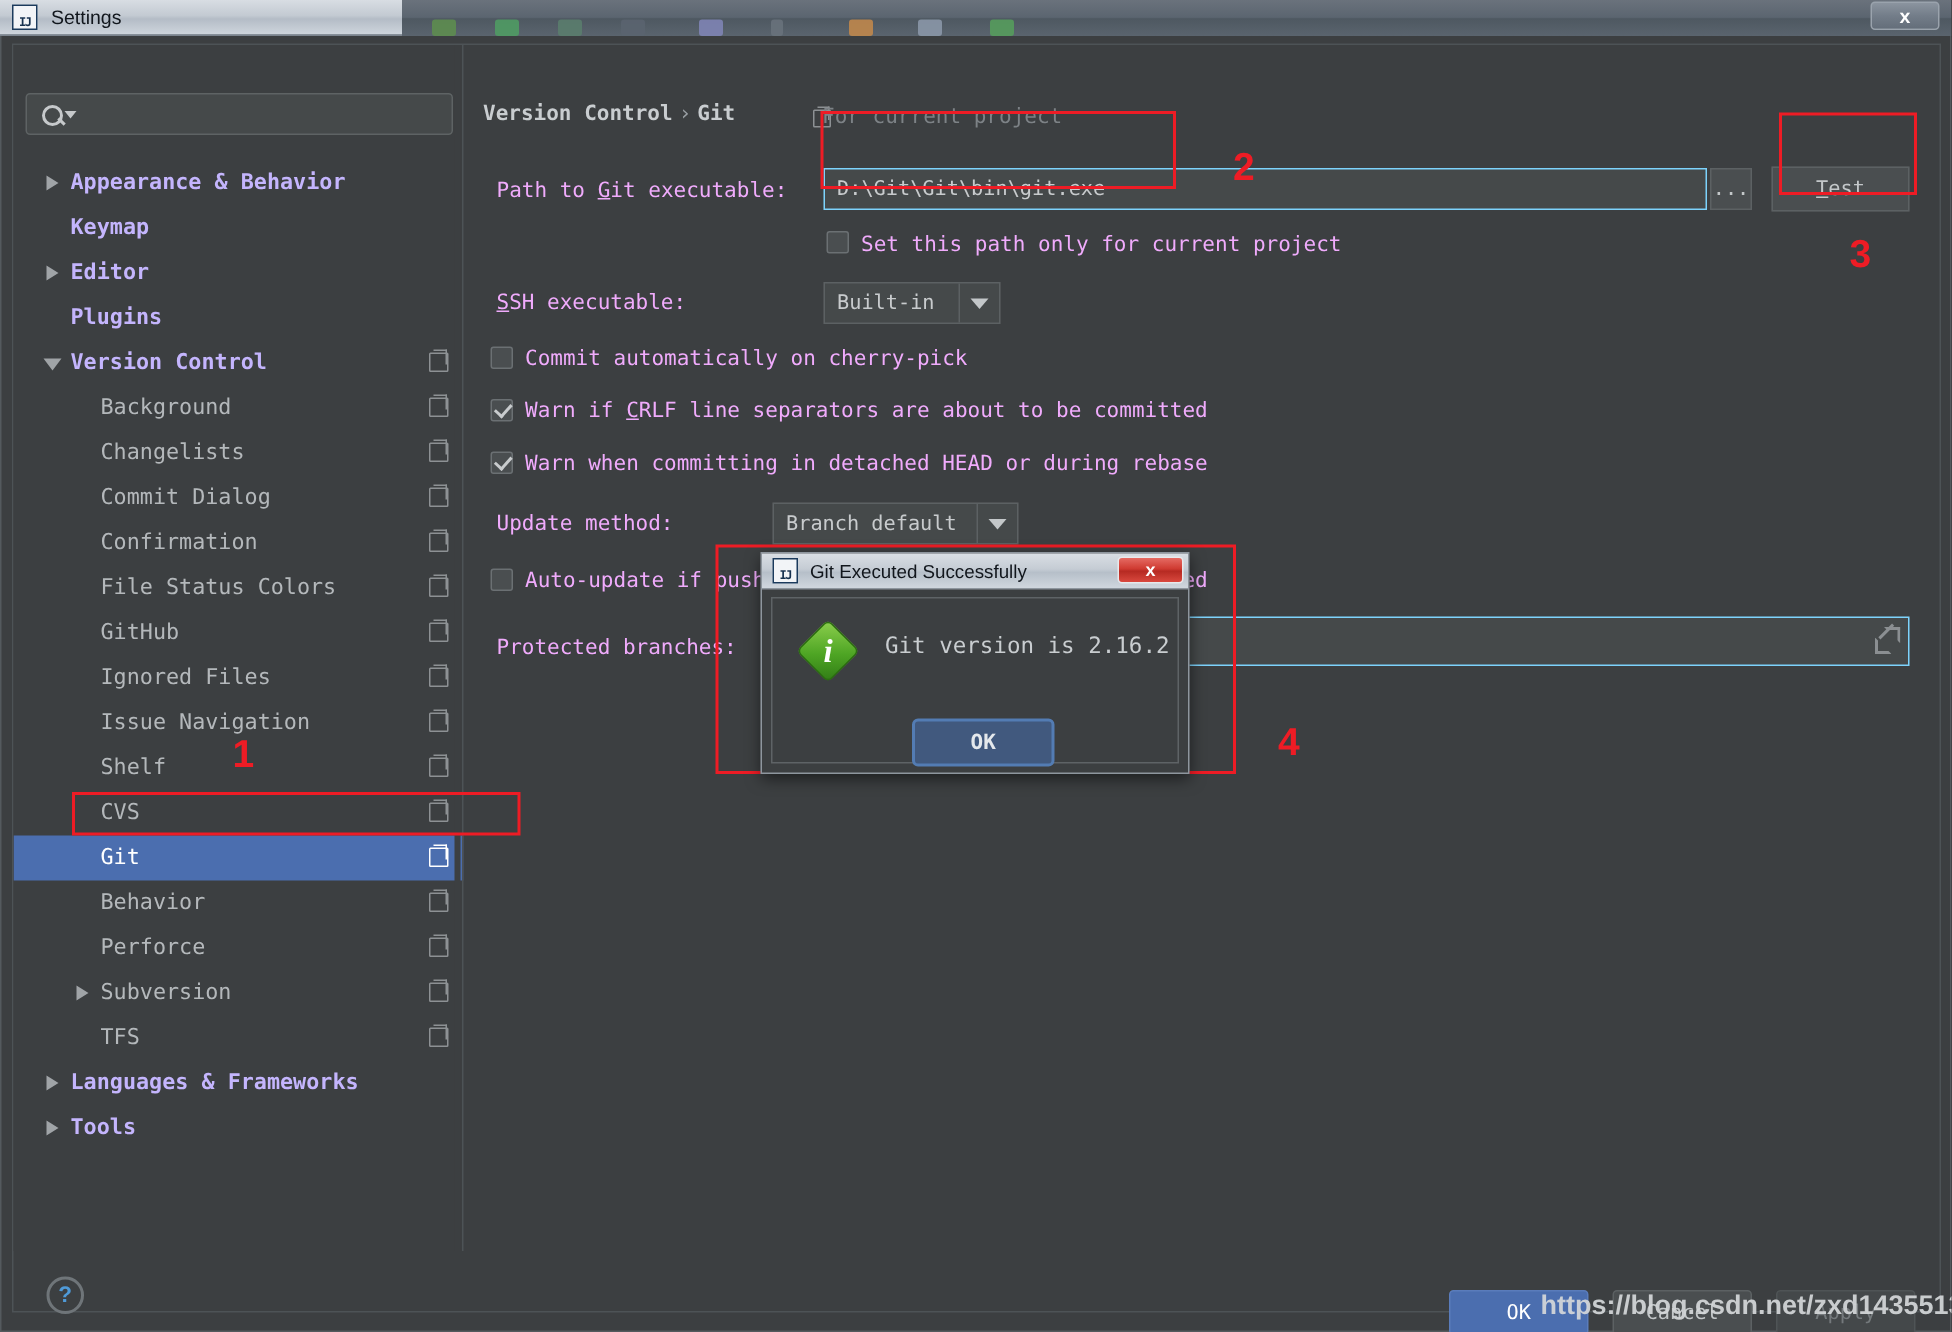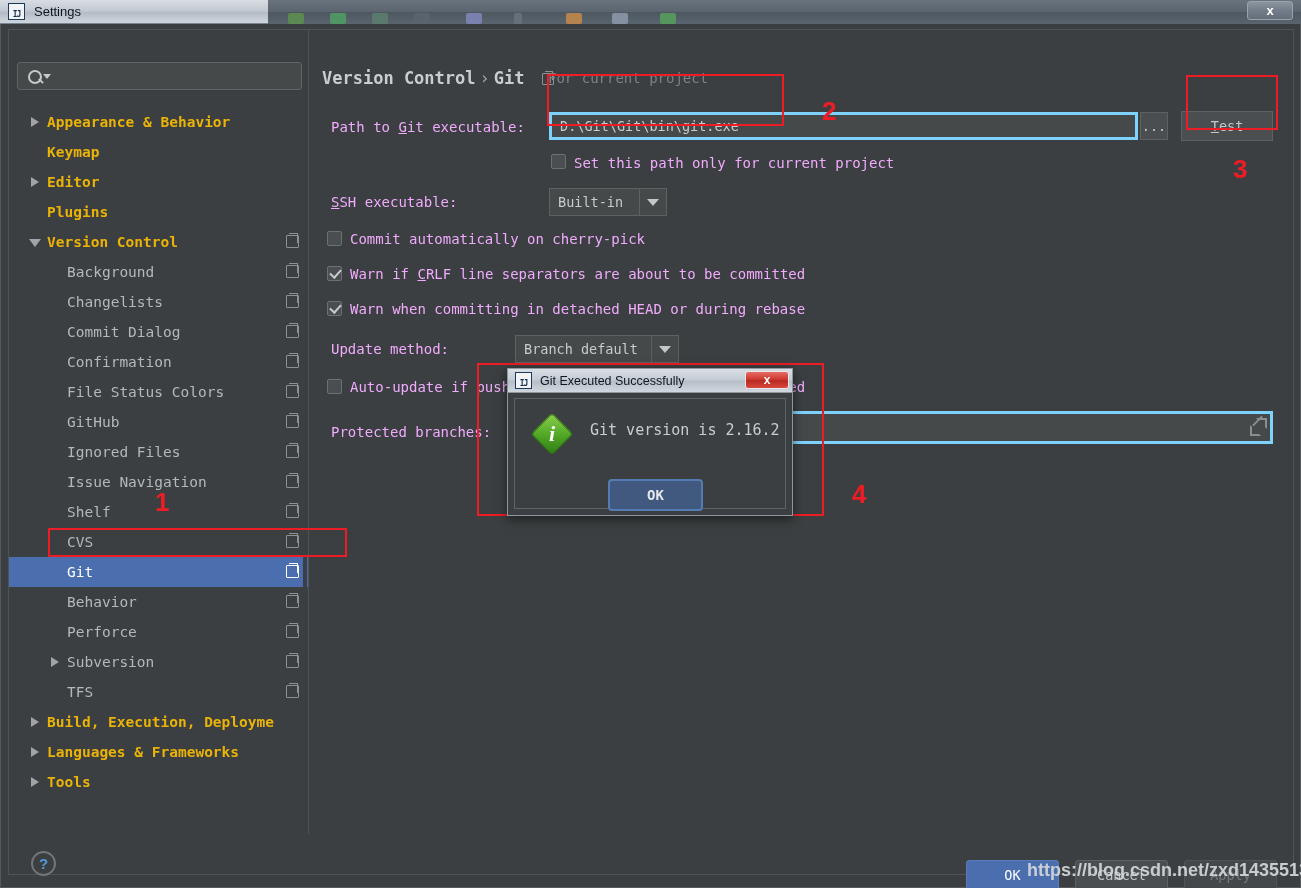--- a/index.html
+++ b/index.html
@@ -73,21 +73,21 @@
   .mag-tri{
     position:absolute;left:16px;top:6px;width:0;height:0;
     border-left:4px solid transparent;border-right:4px solid transparent;border-top:5px solid #c6c9cb;
   }
 
   .tree{position:absolute;left:0;top:77px;width:300px;}
   .node{
     position:relative;height:30px;display:flex;align-items:center;
     font-size:14.5px;color:#b4b8bb;white-space:nowrap;box-sizing:border-box;
   }
-  .node.lvl0{padding-left:20px;font-weight:bold;color:#eab308;}
+  .node.lvl0{padding-left:20px;font-weight:bold;color:#c4b5fd;}
   .node.lvl1{padding-left:58px;}
   .node.lvl1b{padding-left:40px;}
   .node .arrow{
     position:absolute;width:0;height:0;
     border-top:5px solid transparent;border-bottom:5px solid transparent;
     border-left:8px solid #a0a4a7;
   }
   .node.lvl0 .arrow{left:22px;top:10px;}
   .node.lvl1b .arrow{left:42px;top:10px;}
   .node .arrow.open{
@@ -107,39 +107,39 @@
     content:"";position:absolute;left:2px;top:-3px;width:9px;height:10px;
     border:1px solid #8d9194;border-left:none;border-bottom:none;box-sizing:border-box;
   }
   .node.selected .scope-ic{border-color:#ffffff;}
   .node.selected .scope-ic::before{border-color:#ffffff;}
   .side-divider{position:absolute;left:307px;top:6px;width:1px;height:804px;background:#4d5356;}
   .side-scroll{position:absolute;left:302px;top:6px;width:4px;height:804px;background:#3c3f41;}
 
   
   .pane{position:absolute;left:313px;top:6px;width:975px;height:804px;overflow:hidden;}
-  .crumb{position:absolute;left:8px;top:38px;font-size:17px;color:#c9cdd0;font-weight:bold;white-space:nowrap;}
+  .crumb{position:absolute;left:8px;top:38px;font-size:14px;color:#c9cdd0;font-weight:bold;white-space:nowrap;}
   .crumb .sep{color:#9aa0a4;font-weight:normal;margin:0 4px;}
   .crumb-note{
     position:absolute;left:234px;top:40px;font-size:14px;color:#7d8286;white-space:nowrap;
   }
   .crumb-note-ic{
     position:absolute;left:228px;top:43px;width:12px;height:12px;
     border:1px solid #8d9194;border-radius:1px;box-sizing:border-box;
   }
   .crumb-note-ic::before{
     content:"";position:absolute;left:2px;top:-3px;width:8px;height:9px;
     border:1px solid #8d9194;border-left:none;border-bottom:none;box-sizing:border-box;
   }
 
   .lbl-static{position:absolute;font-size:14px;color:#f0abfc;white-space:nowrap;}
   .lbl-static u{text-decoration:underline;}
 
   .field{
-    position:absolute;background:#45494a;border:3px solid #7dd3fc;
+    position:absolute;background:#45494a;border:1px solid #7dd3fc;
     box-sizing:border-box;display:flex;align-items:center;
     padding-left:8px;font-size:13.5px;color:#c8cbcd;
   }
   .btn-sm{
     position:absolute;background:#4a4e50;border:1px solid #5c6163;box-sizing:border-box;
     display:flex;align-items:center;justify-content:center;
     font-size:13.5px;color:#c3c7c9;
   }
 
   .cbx{
@@ -373,24 +373,20 @@
             <span class="arrow"></span>
             <span class="lbl">Subversion</span>
             <span class="scope-ic"></span>
           </div>
           <div class="node lvl1">
             <span class="lbl">TFS</span>
             <span class="scope-ic"></span>
           </div>
           <div class="node lvl0">
             <span class="arrow"></span>
-            <span class="lbl">Build, Execution, Deployme</span>
-          </div>
-          <div class="node lvl0">
-            <span class="arrow"></span>
             <span class="lbl">Languages &amp; Frameworks</span>
           </div>
           <div class="node lvl0">
             <span class="arrow"></span>
             <span class="lbl">Tools</span>
           </div>
         </div>
     </div>
     <div class="side-scroll"></div>
     <div class="side-divider"></div>

